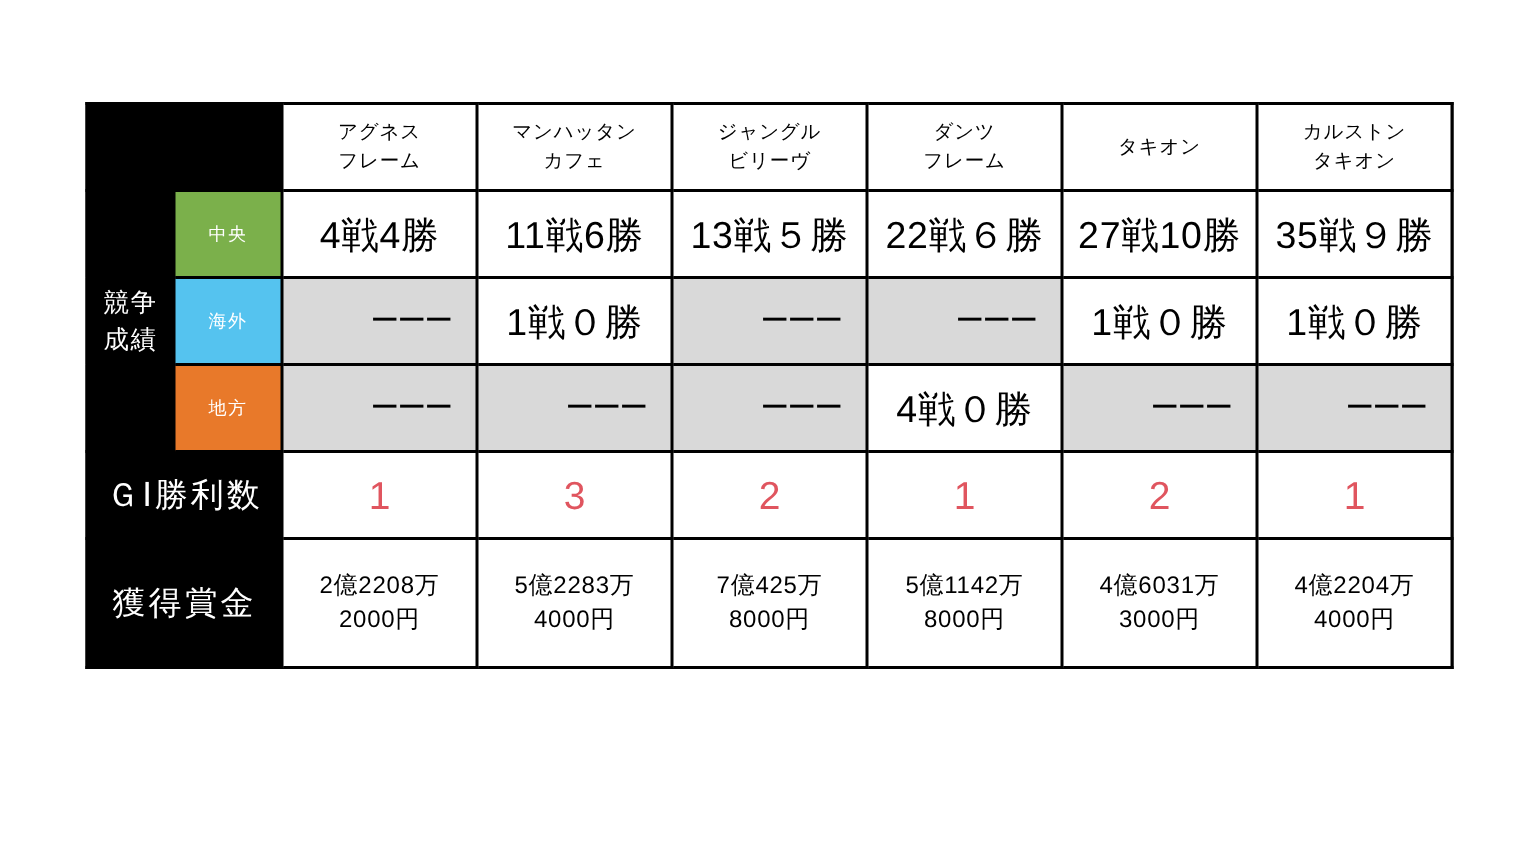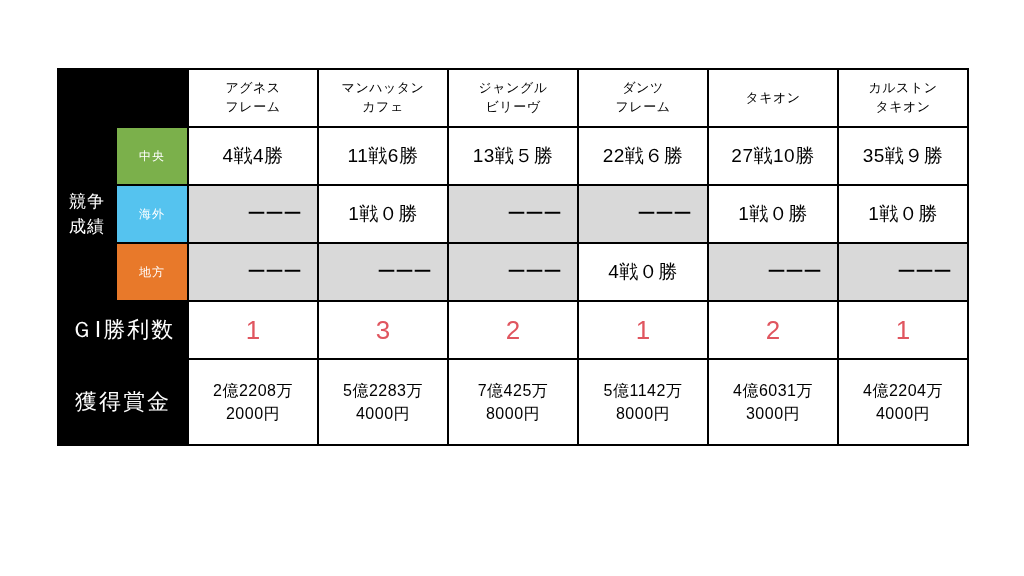--- a/index.html
+++ b/index.html
@@ -74,21 +74,21 @@
     font-weight: bold;
     height: 56px;
     letter-spacing: 1px;
   }
   .subtag.chuo { background: #7bb04b; }
   .subtag.kaigai { background: #55c3ef; }
   .subtag.chiho { background: #e8792a; }
 
   .cell {
     background: #ffffff;
-    font-size: 19px;
+    font-size: 25px;
     height: 56px;
     letter-spacing: 0.5px;
   }
   .cell.gray {
     background: #d9d9d9;
     padding-left: 42px;
   }
   .dash {
     font-size: 19px;
     letter-spacing: -1px;

